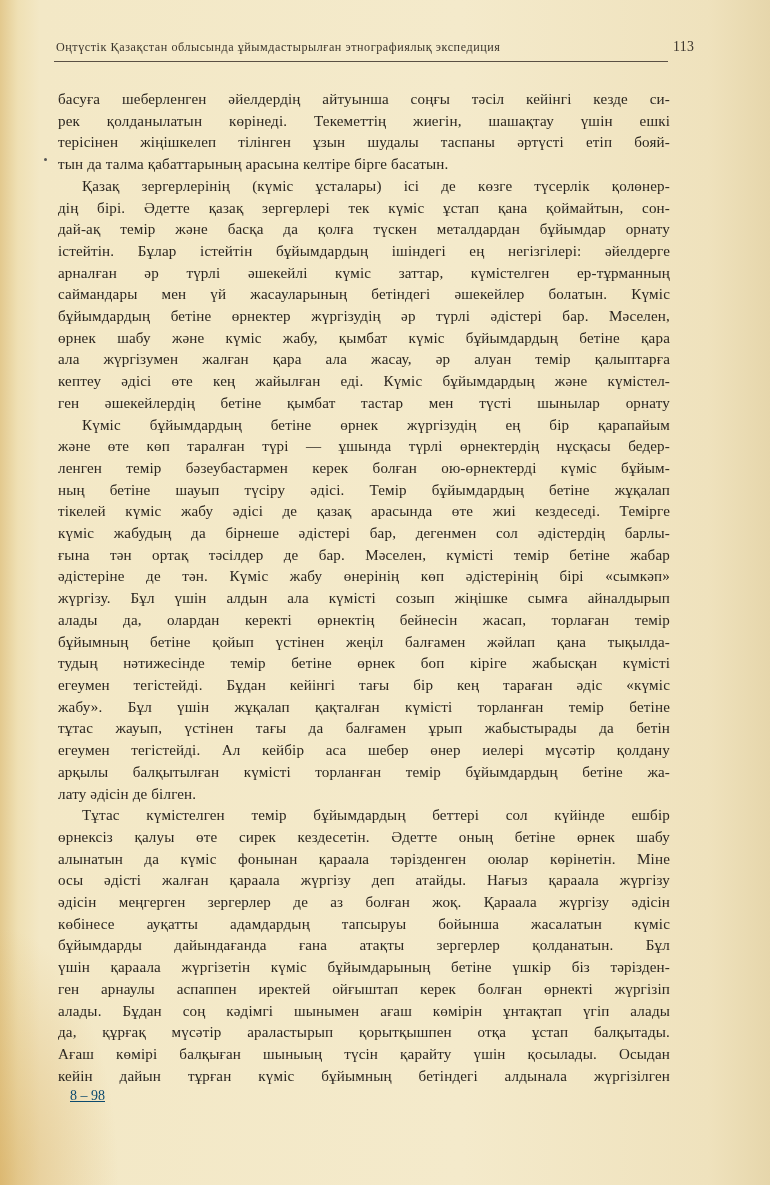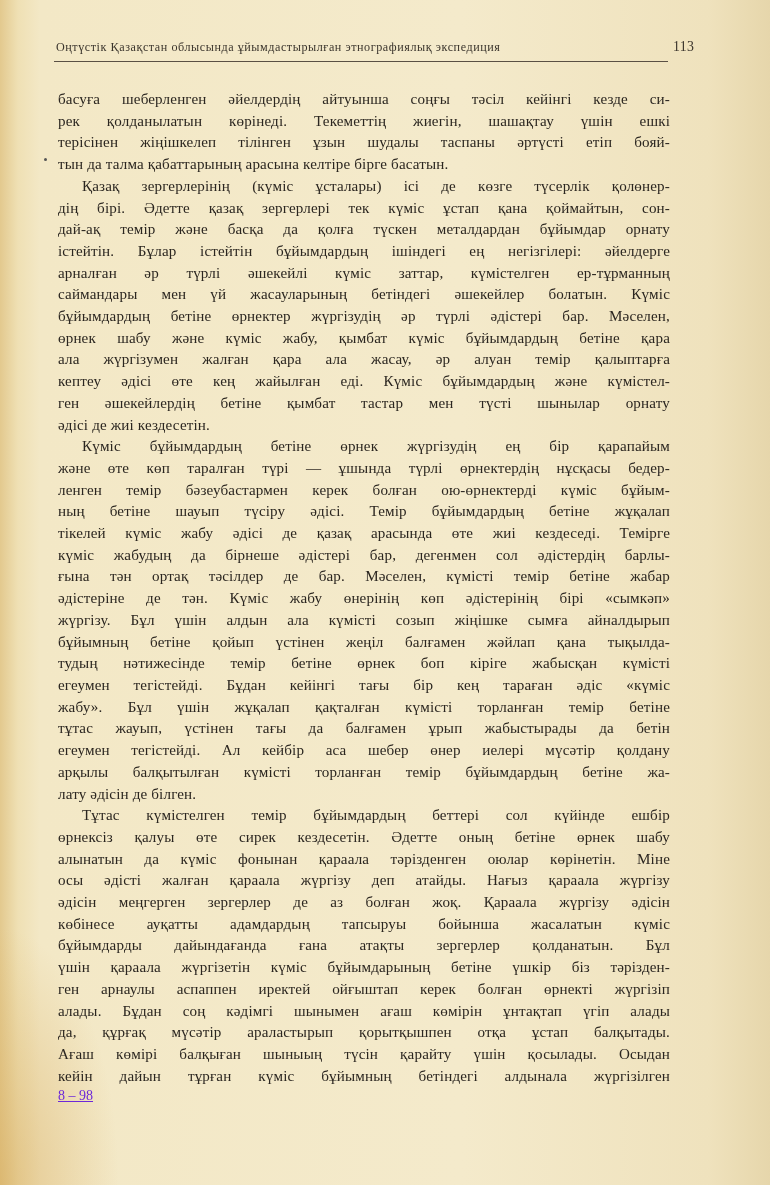--- a/index.html
+++ b/index.html
@@ -29,22 +29,22 @@
   }
   .body-text {
     position: absolute; left: 58px; top: 89px; width: 612px;
     font-size: 15.1px; line-height: 21.7px; text-align: justify;
     letter-spacing: 0.15px;
   }
   .body-text .line { display: block; white-space: nowrap; text-align-last: justify; text-align: justify; }
   .body-text .line.last { text-align-last: left; }
   .body-text .line.indent { padding-left: 24px; }
   .signature {
-    position: absolute; left: 58px; top: 1088px;
-    font-size: 14px; color: #6d28d9; text-decoration: underline;
+    position: absolute; left: 70px; top: 1088px;
+    font-size: 14px; color: #0c4a6e; text-decoration: underline;
   }
   .dot {
     position: absolute; left: 44px; top: 158px; width: 3px; height: 3px; background:#555; border-radius:50%;
   }
 </style>
 </head>
 <body>
 
 <div class="page-shade-bottom"></div>
 <div class="dot"></div>
@@ -64,30 +64,30 @@
     <span class="line">дің бірі. Әдетте қазақ зергерлері тек күміс ұстап қана қоймайтын, сон-</span>
     <span class="line">дай-ақ темір және басқа да қолға түскен металдардан бұйымдар орнату</span>
     <span class="line">істейтін. Бұлар істейтін бұйымдардың ішіндегі ең негізгілері: әйелдерге</span>
     <span class="line">арналған әр түрлі әшекейлі күміс заттар, күмістелген ер-тұрманның</span>
     <span class="line">саймандары мен үй жасауларының бетіндегі әшекейлер болатын. Күміс</span>
     <span class="line">бұйымдардың бетіне өрнектер жүргізудің әр түрлі әдістері бар. Мәселен,</span>
     <span class="line">өрнек шабу және күміс жабу, қымбат күміс бұйымдардың бетіне қара</span>
     <span class="line">ала жүргізумен жалған қара ала жасау, әр алуан темір қалыптарға</span>
     <span class="line">кептеу әдісі өте кең жайылған еді. Күміс бұйымдардың және күмістел-</span>
     <span class="line">ген әшекейлердің бетіне қымбат тастар мен түсті шынылар орнату</span>
-    <span class="line last">әдісі де жиі кездесетін.</span>
     <span class="line indent">Күміс бұйымдардың бетіне өрнек жүргізудің ең бір қарапайым</span>
     <span class="line">және өте көп таралған түрі — ұшында түрлі өрнектердің нұсқасы бедер-</span>
     <span class="line">ленген темір бәзеубастармен керек болған ою-өрнектерді күміс бұйым-</span>
     <span class="line">ның бетіне шауып түсіру әдісі. Темір бұйымдардың бетіне жұқалап</span>
     <span class="line">тікелей күміс жабу әдісі де қазақ арасында өте жиі кездеседі. Темірге</span>
     <span class="line">күміс жабудың да бірнеше әдістері бар, дегенмен сол әдістердің барлы-</span>
     <span class="line">ғына тән ортақ тәсілдер де бар. Мәселен, күмісті темір бетіне жабар</span>
     <span class="line">әдістеріне де тән. Күміс жабу өнерінің көп әдістерінің бірі «сымкәп»</span>
     <span class="line">жүргізу. Бұл үшін алдын ала күмісті созып жіңішке сымға айналдырып</span>
+    <span class="line">алады да, олардан керекті өрнектің бейнесін жасап, торлаған темір</span>
     <span class="line">бұйымның бетіне қойып үстінен жеңіл балғамен жәйлап қана тықылда-</span>
     <span class="line">тудың нәтижесінде темір бетіне өрнек боп кіріге жабысқан күмісті</span>
     <span class="line">егеумен тегістейді. Бұдан кейінгі тағы бір кең тараған әдіс «күміс</span>
     <span class="line">жабу». Бұл үшін жұқалап қақталған күмісті торланған темір бетіне</span>
     <span class="line">тұтас жауып, үстінен тағы да балғамен ұрып жабыстырады да бетін</span>
     <span class="line">егеумен тегістейді. Ал кейбір аса шебер өнер иелері мүсәтір қолдану</span>
     <span class="line">арқылы балқытылған күмісті торланған темір бұйымдардың бетіне жа-</span>
     <span class="line last">лату әдісін де білген.</span>
     <span class="line indent">Тұтас күмістелген темір бұйымдардың беттері сол күйінде ешбір</span>
     <span class="line">өрнексіз қалуы өте сирек кездесетін. Әдетте оның бетіне өрнек шабу</span>

